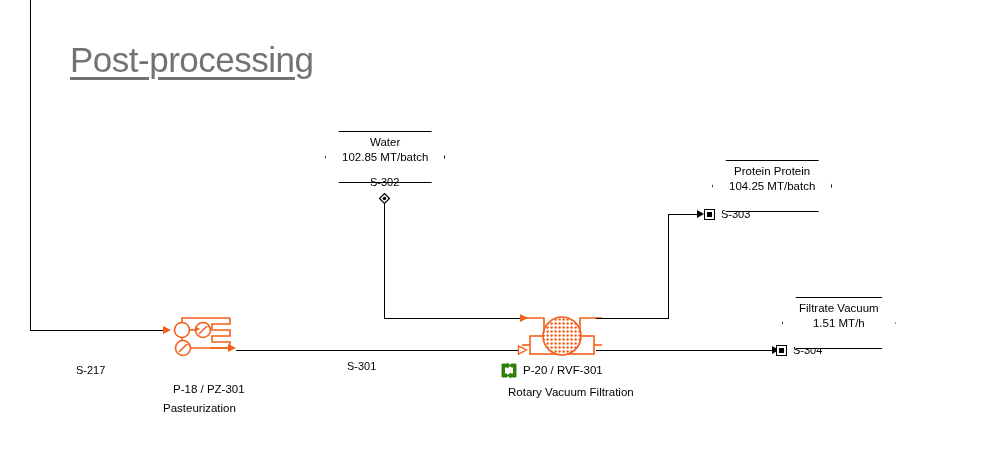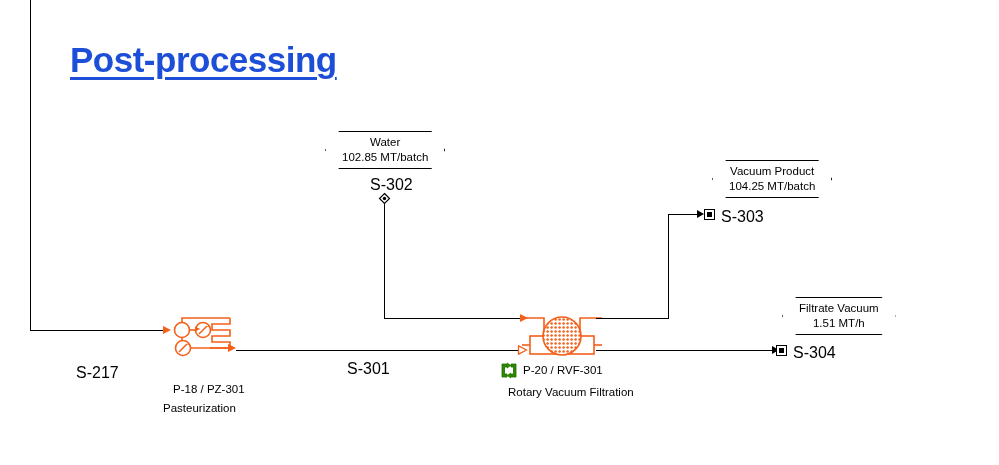--- a/index.html
+++ b/index.html
@@ -19,22 +19,22 @@
     background: #ffffff;
     overflow: hidden;
   }
   .abs { position: absolute; }
 
   
   #title {
     left: 70px;
     top: 40px;
     font-size: 35px;
-    font-weight: bold;
-    color: #1d4ed8;
+    font-weight: normal;
+    color: #737373;
     text-decoration: underline;
     text-decoration-thickness: 3px;
     text-underline-offset: 5px;
     letter-spacing: -0.5px;
     white-space: nowrap;
   }
 
   
   .line-h {
     background: #000000;
@@ -46,33 +46,33 @@
   }
 
   
   .tag {
     border: 1px solid #000000;
     background: #ffffff;
     text-align: center;
     font-size: 11.5px;
     line-height: 15px;
     color: #000000;
-    padding: 3px 16px 3px 16px;
+    padding: 3px 16px 17px 16px;
     white-space: nowrap;
     -webkit-clip-path: polygon(14px 0, calc(100% - 14px) 0, 100% 50%, calc(100% - 14px) 100%, 14px 100%, 0 50%);
     clip-path: polygon(14px 0, calc(100% - 14px) 0, 100% 50%, calc(100% - 14px) 100%, 14px 100%, 0 50%);
     box-sizing: border-box;
   }
   .tag-wrap { }
   .tag-line1 { display:block; }
   .tag-line2 { display:block; }
 
   
   .stream-id {
-    font-size: 16px;
+    font-size: 11px;
     color: #000000;
     white-space: nowrap;
   }
 
   
   .unit-id, .unit-name {
     font-size: 11.5px;
     color: #000000;
     white-space: nowrap;
   }
@@ -231,21 +231,21 @@
   <div class="abs line-v" style="left:668px; top:214px; height:105px;"></div>
   <div class="abs line-h" style="left:668px; top:214px; width:31px;"></div>
   <div class="abs arrow-black" style="left:697px; top:210px;"></div>
   <div class="abs sink-marker" style="left:704px; top:209px;">
       <i></i>
     </div>
   <div class="abs stream-id" style="left:721px; top:208px;">S-303</div>
 
   <div class="abs tag-wrap" style="left:712px; top:160px;">
     <div class="tag">
-      <span class="tag-line1">Vacuum Product</span>
+      <span class="tag-line1">Protein Protein</span>
       <span class="tag-line2">104.25 MT/batch</span>
     </div>
   </div>
 
   <div class="abs line-h" style="left:596px; top:350px; width:180px;"></div>
   <div class="abs arrow-black" style="left:772px; top:346px;"></div>
   <div class="abs sink-marker" style="left:776px; top:345px;">
       <i></i>
     </div>
   <div class="abs stream-id" style="left:793px; top:344px;">S-304</div>

